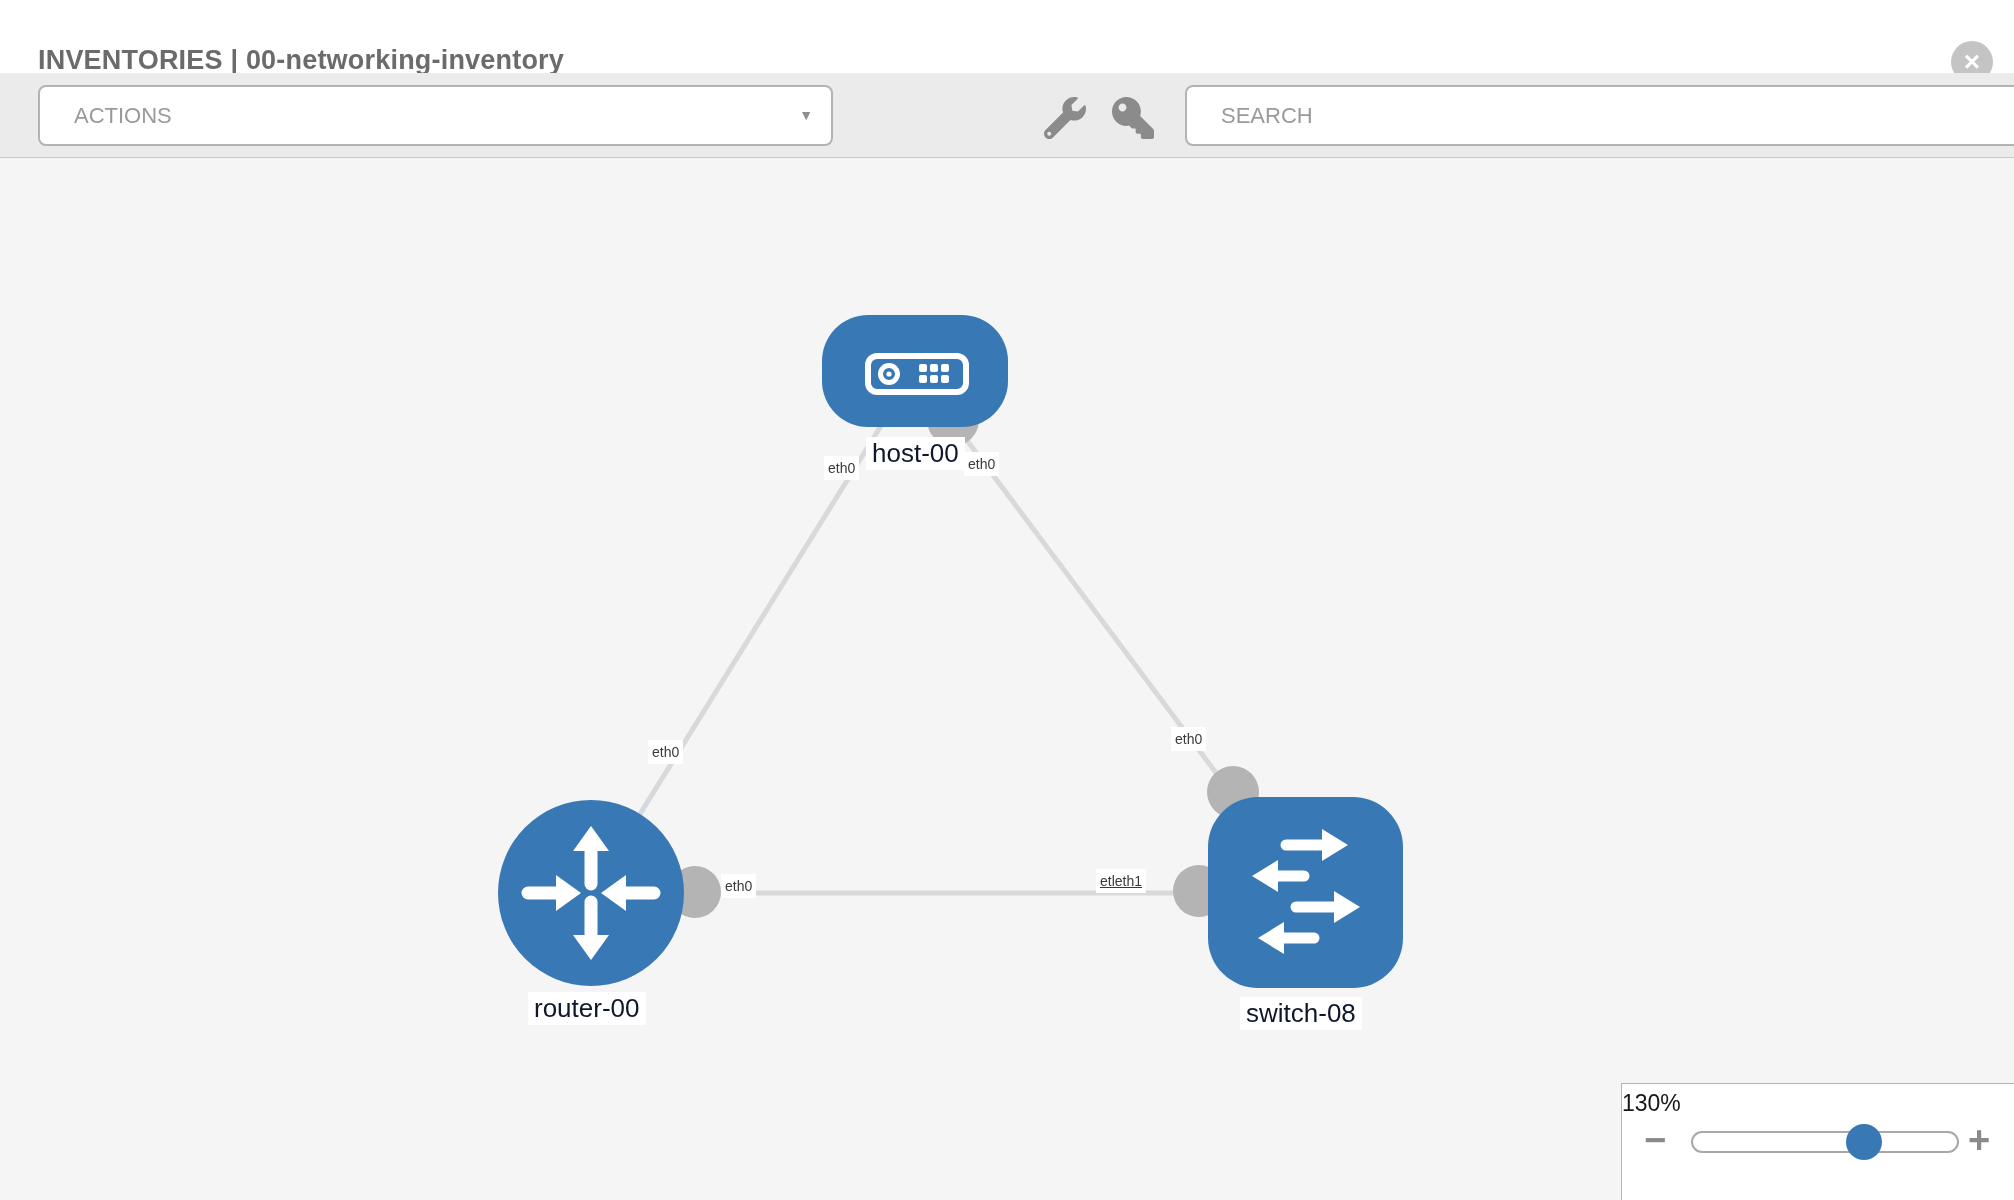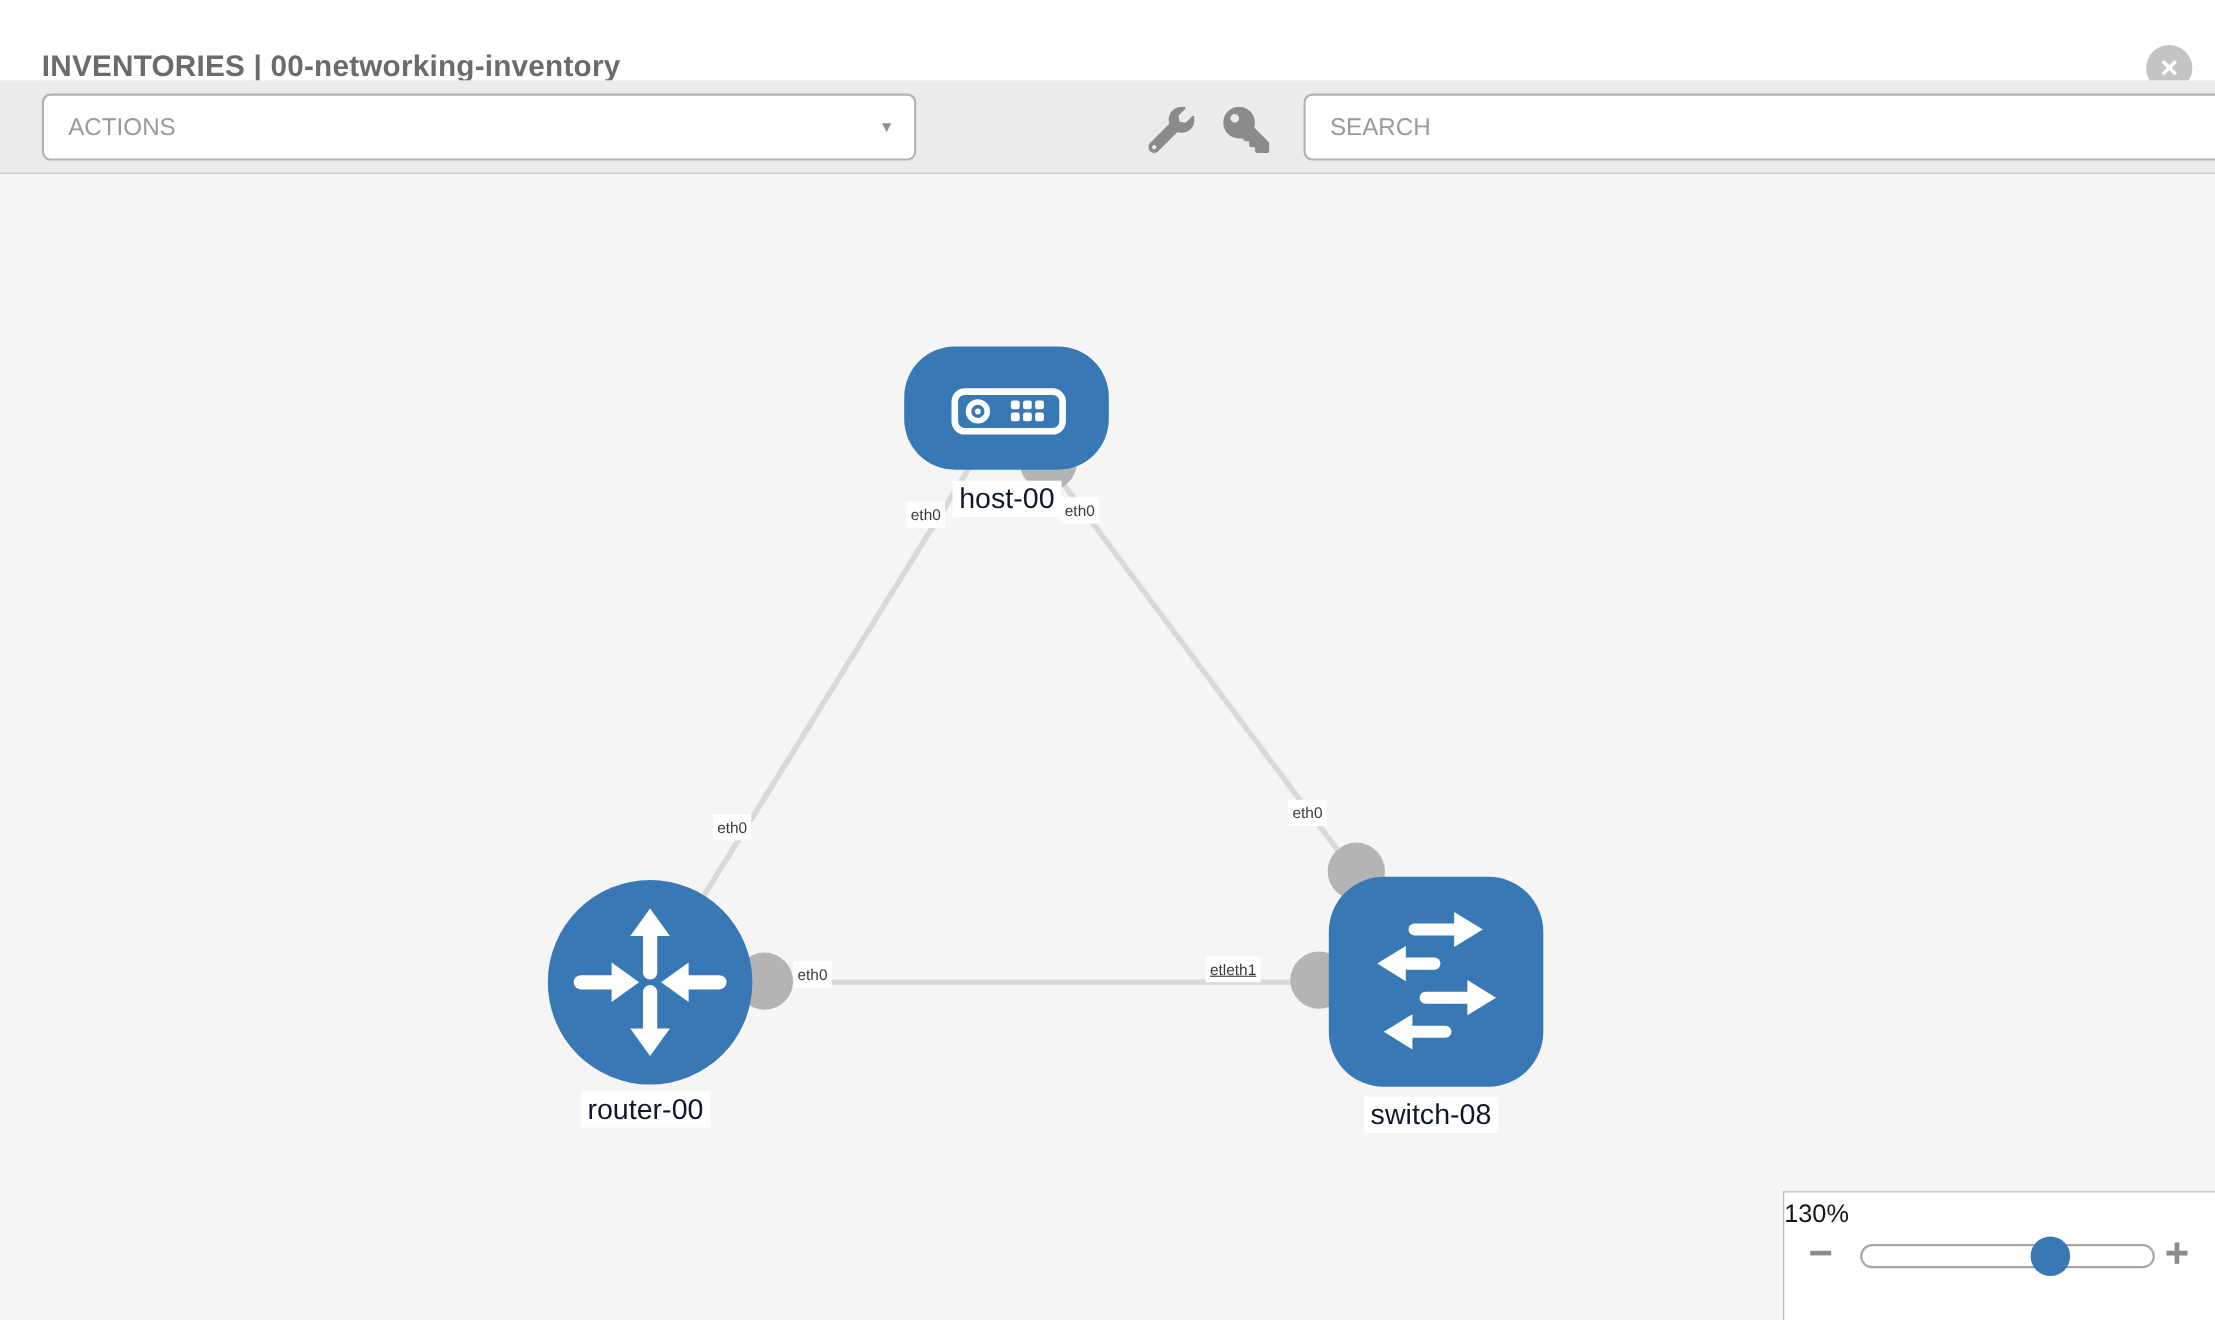--- a/index.html
+++ b/index.html
@@ -27,21 +27,21 @@
   }
 
   
   .toolbar {
     position: absolute; left: 0; top: 73px; width: 2014px; height: 84px;
     background: #ebebeb; border-bottom: 1px solid #c9c9c9; z-index: 10;
   }
   .dropdown {
     position: absolute; top: 12px; height: 61px; box-sizing: border-box;
     background: #ffffff; border: 2px solid #b3b3b3; border-radius: 8px;
-    font-size: 22px; color: #9a9a9a; line-height: 57px; padding-left: 22px;
+    font-size: 22px; color: #9a9a9a; line-height: 57px; padding-left: 34px;
     cursor: pointer;
   }
   .dropdown .caret {
     position: absolute; right: 18px; top: 0; line-height: 57px;
     font-size: 14px; color: #8e8e8e;
   }
   .dd-actions { left: 38px;  width: 795px; }
   .dd-search  { left: 1185px; width: 862px; }
   .icon-btn {
     position: absolute; top: 97px; width: 42px; height: 42px; cursor: pointer;

